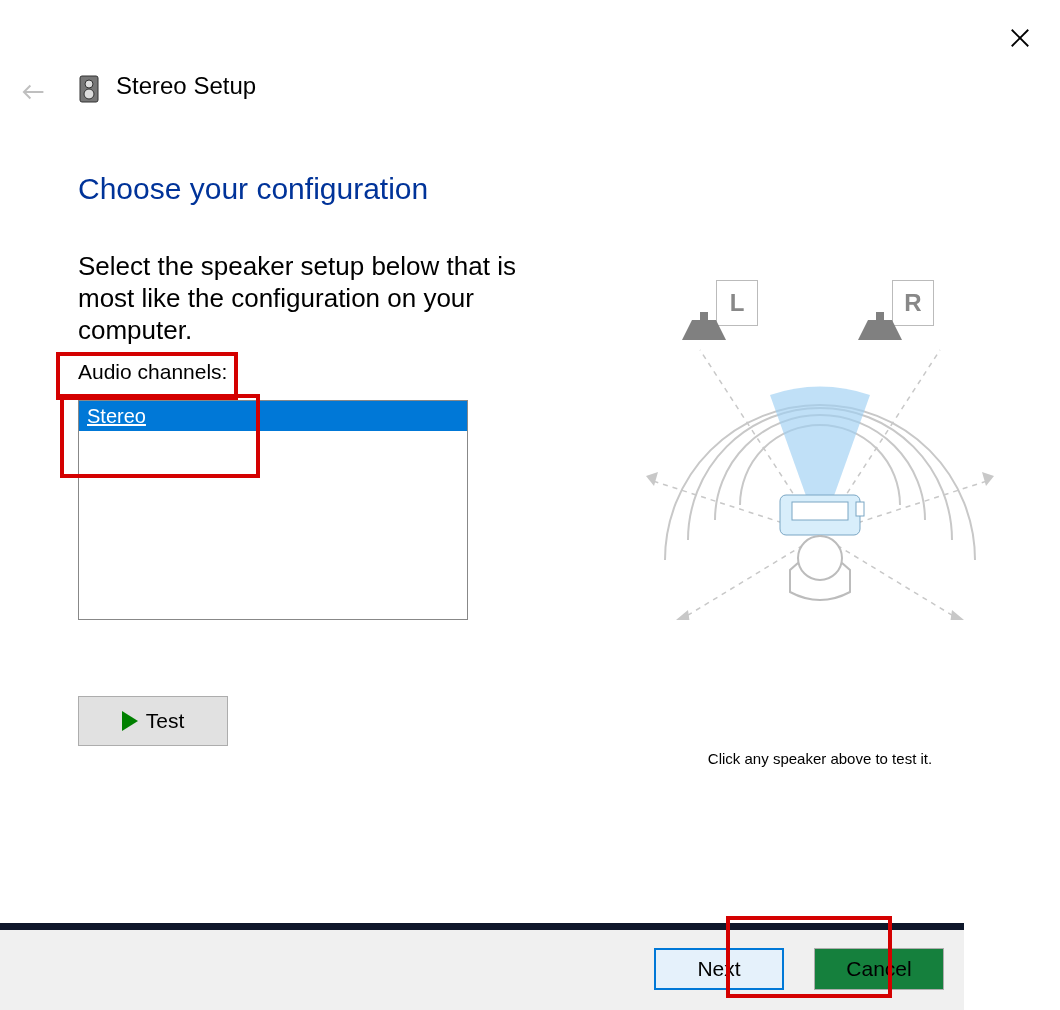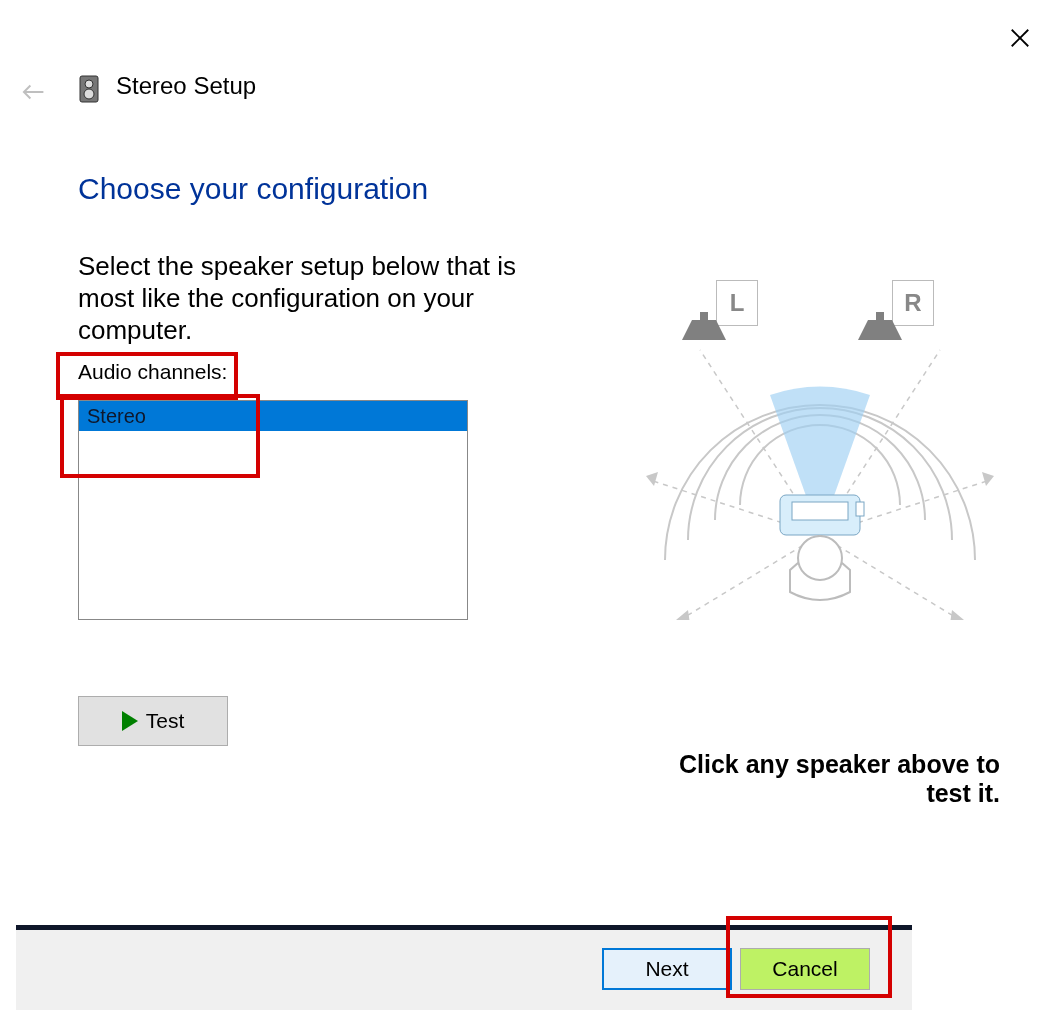--- a/index.html
+++ b/index.html
@@ -89,21 +89,22 @@
   }
   .listbox .item {
     height: 30px;
     line-height: 30px;
     padding-left: 8px;
     font-size: 20px;
     cursor: pointer;
   }
   .listbox .item.selected {
     background: #0078d7;
-    color: #0f172a;
+    color: #ffffff;
+    text-decoration: underline;
   }
 
   .test-btn {
     position: absolute;
     top: 696px;
     left: 78px;
     width: 150px;
     height: 50px;
     background: #e1e1e1;
     border: 1px solid #adadad;
@@ -159,54 +160,52 @@
     position:absolute;
     top: 60px; left: 0px;
     width: 360px; height: 280px;
   }
 
   .hint {
     position: absolute;
     top: 750px;
     left: 640px;
     width: 360px;
-    text-align: right;
-    font-size: 25px;
-    font-weight: bold;
+    text-align: center;
+    font-size: 15px;
   }
 
   
   .bottom-bar {
     position: absolute;
     left: 0;
     bottom: 0;
-    width: 896px;
+    width: 964px;
     height: 80px;
     background: #f0f0f0;
-    border-top: 5px solid #0f172a;
-    margin-left: 16px;
+    border-top: 7px solid #0f172a;
   }
   .btn {
     position: absolute;
     top: 18px;
     width: 130px;
     height: 42px;
     font-size: 21px;
     display:flex; align-items:center; justify-content:center;
     box-sizing: border-box;
     cursor:pointer;
   }
   .btn-next {
     right: 180px;
     background: #e5f1fb;
     border: 2px solid #0078d7;
   }
   .btn-cancel {
-    right: 42px;
-    background: #bef264;
+    right: 20px;
+    background: #15803d;
     border: 1px solid #adadad;
   }
 
   
   .hl {
     position: absolute;
     border: 4px solid #d40000;
     box-sizing: border-box;
     pointer-events: none;
   }

